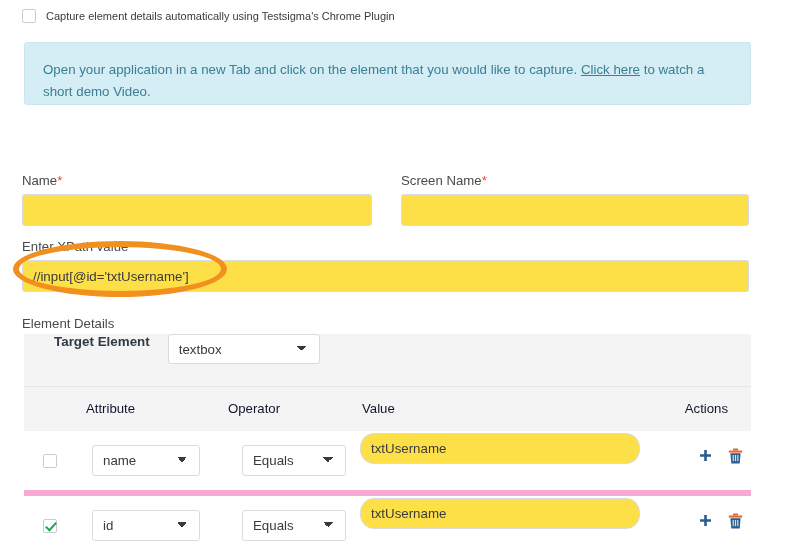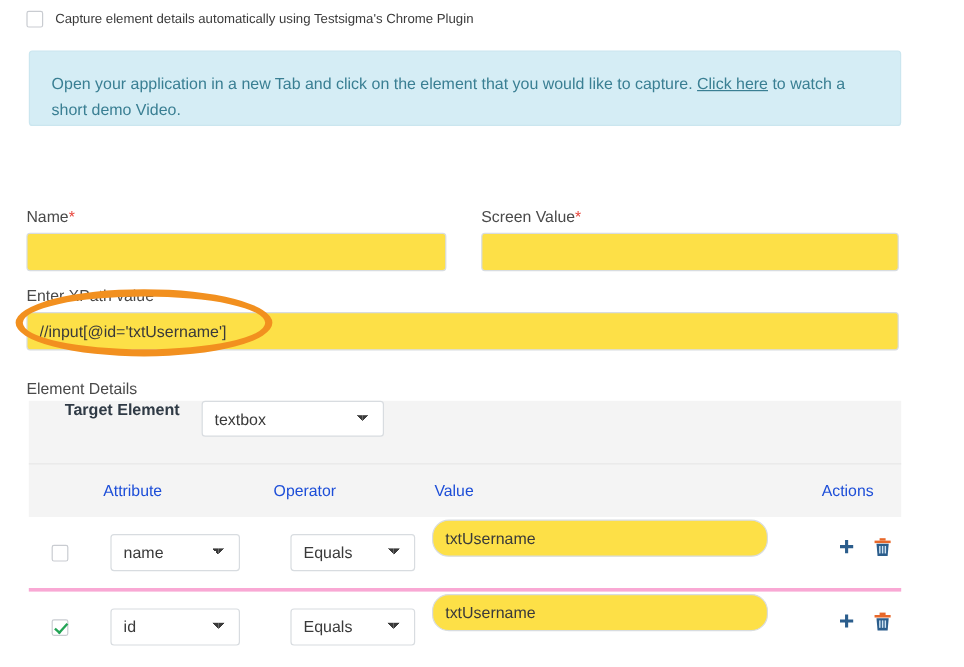--- a/index.html
+++ b/index.html
@@ -178,32 +178,32 @@
   .thead {
     background: #f4f4f4;
     border-top: 1px solid #e6e6e6;
     height: 44px;
     position: relative;
   }
   .thead span {
     position: absolute;
     top: 14px;
     font-size: 13.2px;
-    color: #1d4ed8;
+    color: #0f172a;
   }
   .th-attr { left: 62px; }
   .th-oper { left: 204px; }
   .th-val  { left: 338px; }
   .th-act  { right: 23px; }
 
   
   .trow {
     position: relative;
     height: 59px;
-    border-top: 3px solid #f9a8d4;
+    border-top: 6px solid #f9a8d4;
     background: #ffffff;
   }
   .trow:first-of-type { border-top: none; }
   .trow > * { position: absolute; }
   .row-cb   { left: 19px; top: 23px; }
   .row-attr { left: 68px; top: 14px; width: 108px; height: 31px; }
   .row-oper { left: 218px; top: 14px; width: 104px; height: 31px; }
   .row-val  { left: 336px; top: 2px; width: 280px; height: 31px; border-radius: 14px; }
 
   .row-actions {
@@ -233,21 +233,21 @@
 <div class="info-banner">
   <span>Open your application in a new Tab and click on the element that you would like to capture. </span><a href="#">Click here</a><span> to watch a short demo Video.</span>
 </div>
 
 <div class="field" id="field-name">
   <label class="field-label"><span>Name</span><span class="req">*</span></label>
   <input class="txtinput" id="input-name" type="text" value="" style="">
 </div>
 
 <div class="field" id="field-screen">
-  <label class="field-label"><span>Screen Value</span><span class="req">*</span></label>
+  <label class="field-label"><span>Screen Name</span><span class="req">*</span></label>
   <input class="txtinput" id="input-screen" type="text" value="" style="">
 </div>
 
 <div class="field" id="field-xpath">
   <label class="field-label">Enter XPath value</label>
   <input class="txtinput" id="input-xpath" type="text" value="//input[@id='txtUsername']" style="">
 </div>
 
 <div class="annot-ellipse"></div>
 

